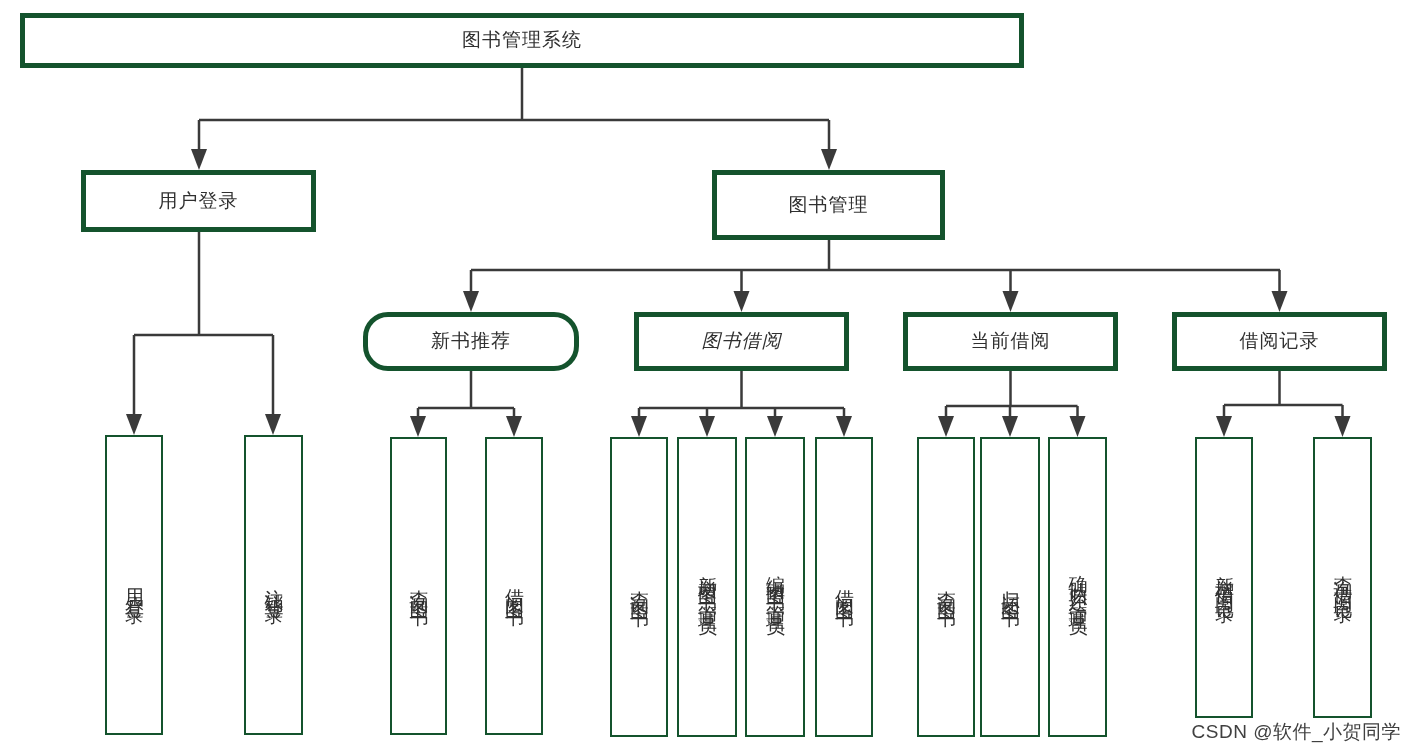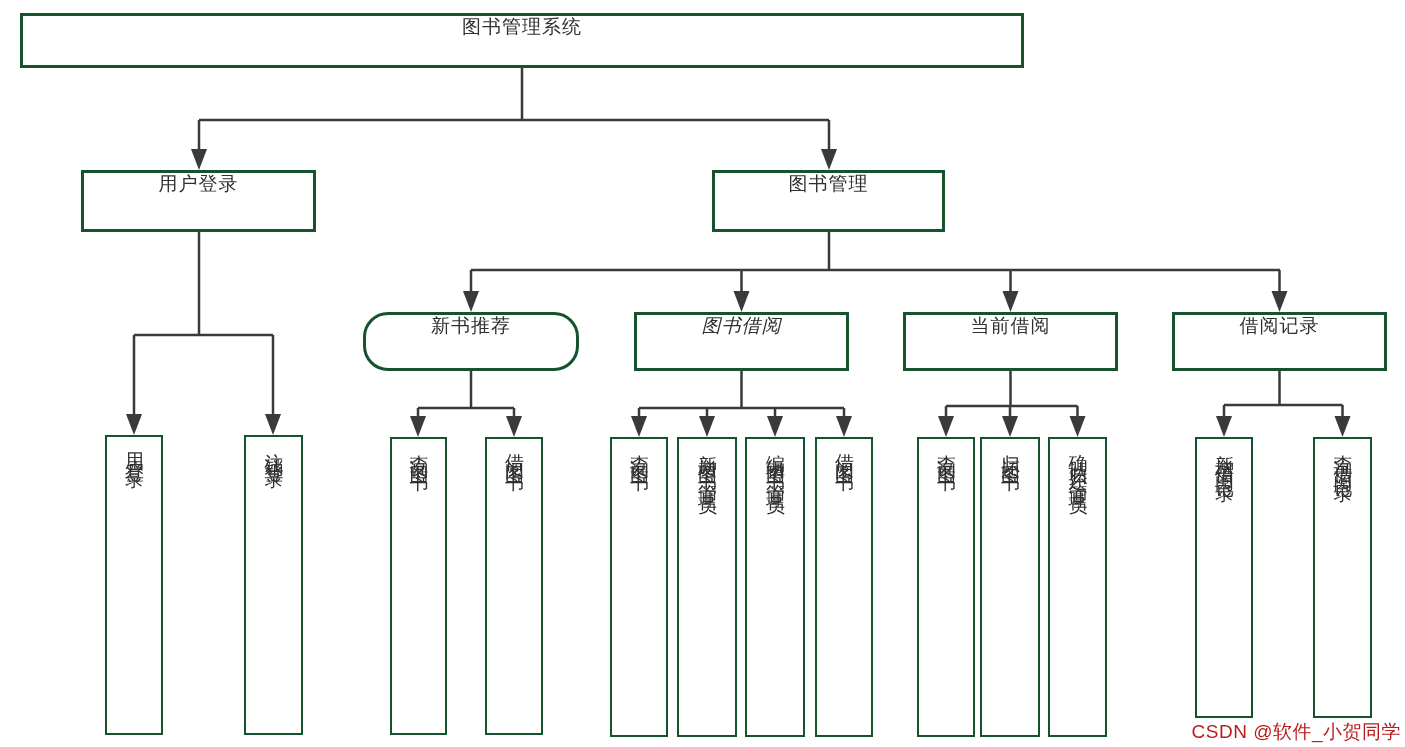--- a/index.html
+++ b/index.html
@@ -18,22 +18,23 @@
   #connectors {
     position: absolute;
     left: 0; top: 0;
     width: 1405px;
     height: 747px;
   }
   .node {
     position: absolute;
     box-sizing: border-box;
     background: #ffffff;
-    border: 3px solid #14532d;
+    border: 5px solid #14532d;
     display: flex;
+    align-items: center;
     justify-content: center;
     color: #303030;
     font-size: 19px;
     line-height: 1.2;
     white-space: nowrap;
   }
   .node.h span {
     letter-spacing: 1px;
   }
   .node.v {
@@ -42,21 +43,21 @@
   .node.v span {
     writing-mode: vertical-rl;
     text-orientation: mixed;
     letter-spacing: 6px;
     white-space: pre;
   }
   #watermark {
     position: absolute;
     right: 4px;
     bottom: 2px;
-    color: #b91c1c;
+    color: #404040;
     font-size: 19px;
     letter-spacing: 0.5px;
   }
 </style>
 </head>
 <body>
 
 <div id="canvas">
 
   <svg id="connectors" viewBox="0 0 1405 747" xmlns="http://www.w3.org/2000/svg">
@@ -99,21 +100,21 @@
     </g>
   </svg>
 
   <div class="node h" style="left:20px; top:13px; width:1004px; height:55px;">
     <span>图书管理系统</span>
   </div>
 
   <div class="node h" style="left:81px; top:170px; width:235px; height:62px;">
     <span>用户登录</span>
   </div>
-  <div class="node h" style="left:712px; top:170px; width:233px; height:62px;">
+  <div class="node h" style="left:712px; top:170px; width:233px; height:70px;">
     <span>图书管理</span>
   </div>
 
   <div class="node h" style="left:363px; top:312px; width:216px; height:59px;border-radius:25px;">
     <span>新书推荐</span>
   </div>
   <div class="node h" style="left:634px; top:312px; width:215px; height:59px;font-style:italic;">
     <span>图书借阅</span>
   </div>
   <div class="node h" style="left:1172px; top:312px; width:215px; height:59px;">

